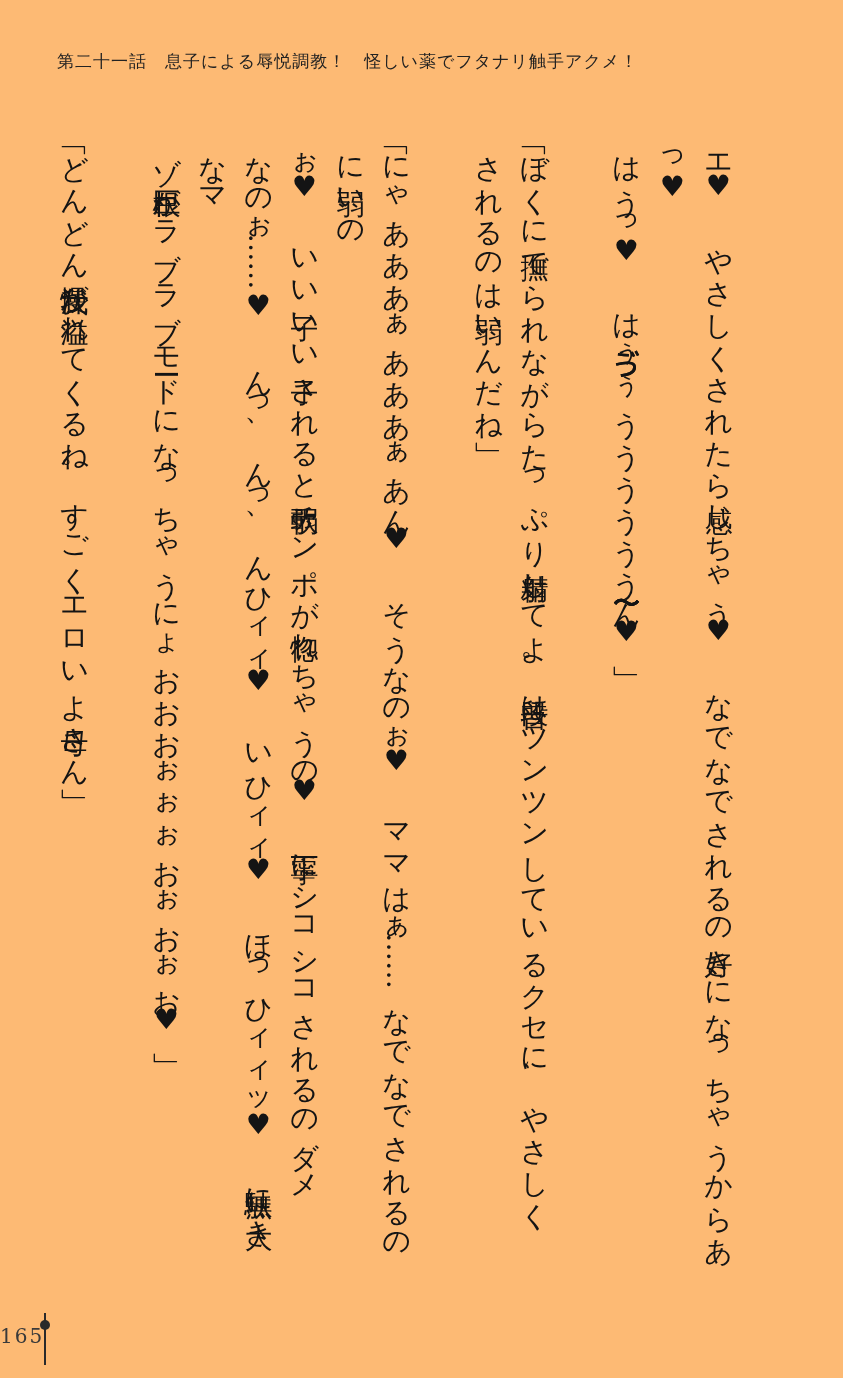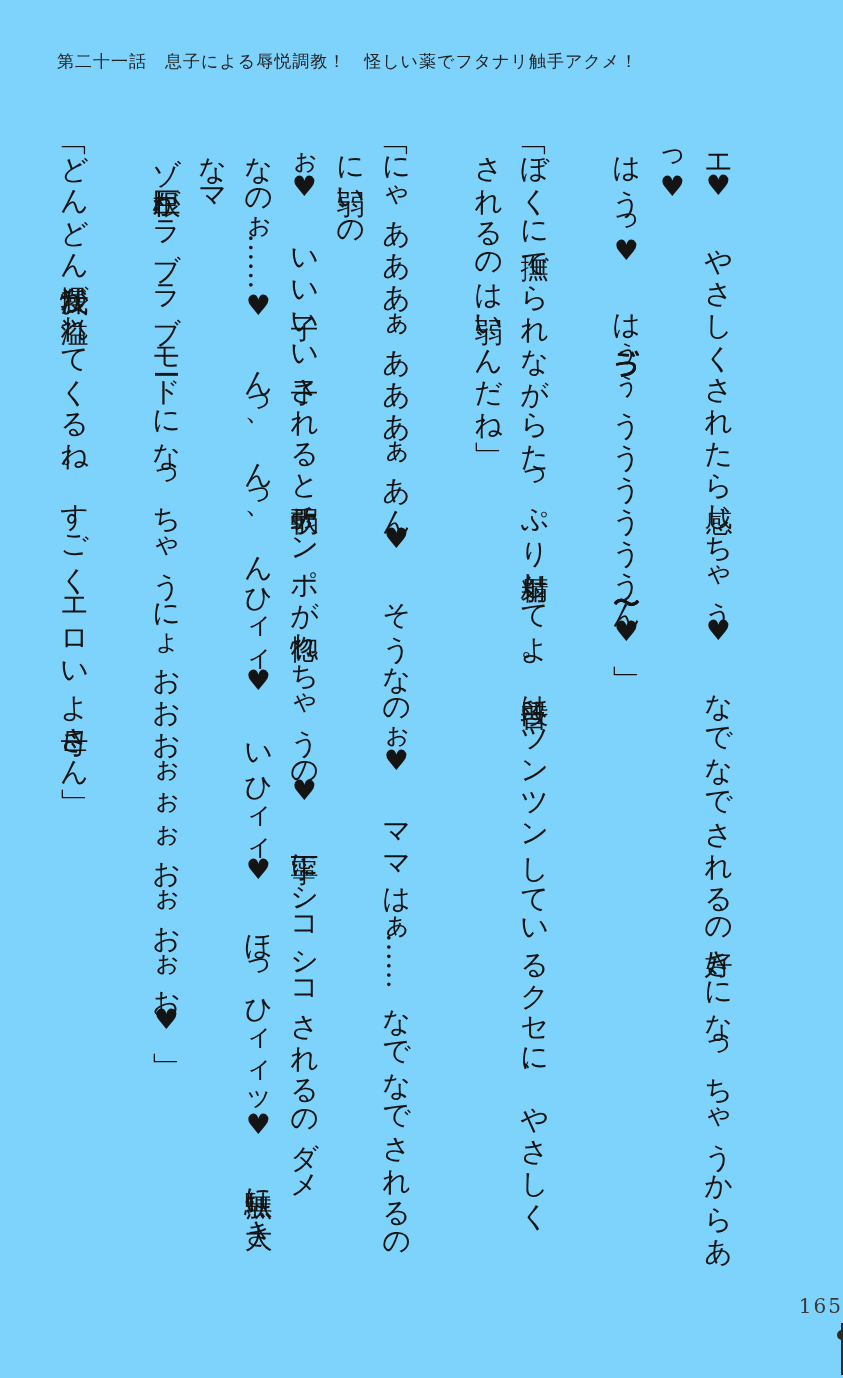--- a/index.html
+++ b/index.html
@@ -1,21 +1,21 @@
 <!DOCTYPE html>
 <html><head>
 <meta charset="utf-8">
 <style>
   html, body { margin: 0; padding: 0; background: #e8e8e8; }
   .page {
     position: relative;
     width: 843px;
     height: 1378px;
     margin: 0 auto;
-    background: #7dd3fc;
+    background: #fdba74;
     font-family: "DejaVu Serif", "Liberation Serif", serif;
     color: #141414;
     overflow: hidden;
   }
   .chapter-header {
     position: absolute;
     top: 50px;
     left: 57px;
     font-size: 17px;
     letter-spacing: 1px;
@@ -37,22 +37,22 @@
     color: #141414;
   }
   .body-text p { margin: 0; padding: 0; }
   .page-footer {
     position: absolute;
     left: 0;
     right: 0;
     top: 1294px;
     bottom: 0;
     display: flex;
-    flex-direction: column;
-    align-items: flex-end;
+    flex-direction: row;
+    align-items: center;
   }
   .page-number {
     font-size: 20px;
     letter-spacing: 2px;
     color: #3a3a3a;
   }
   .ornament-line {
     position: relative;
     margin-top: 5px;
     width: 2px;

